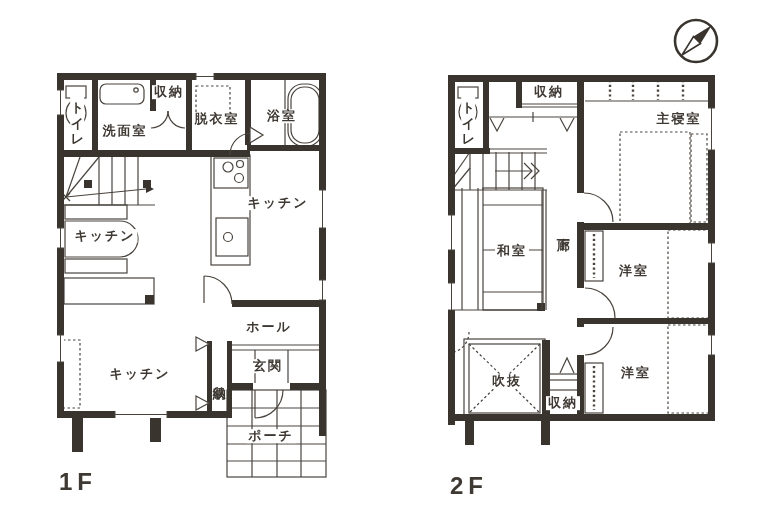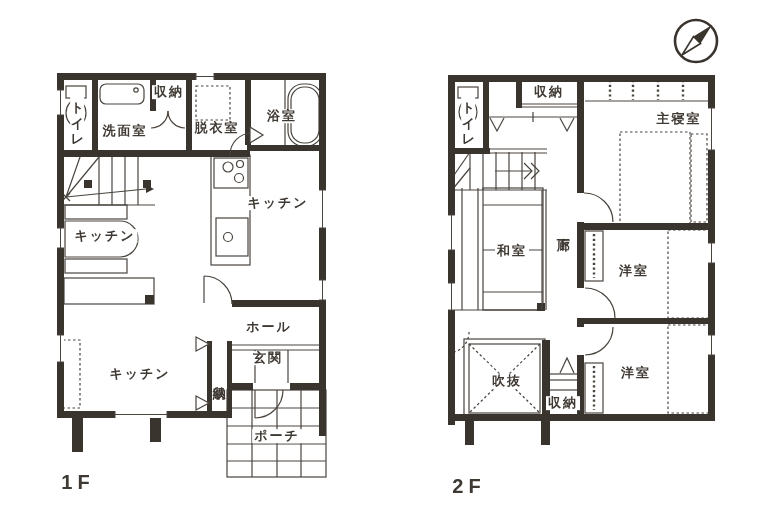--- a/index.html
+++ b/index.html
@@ -13,21 +13,21 @@
   .dash{fill:none;stroke:#4a443e;stroke-width:1.2;stroke-dasharray:2.5 2.5;}
   .dashb{fill:none;stroke:#4a443e;stroke-width:2.4;stroke-dasharray:2.2 2.6;}
   .win{fill:#fff;}
   .winln{stroke:#4a443e;stroke-width:1;}
   .ink{fill:#3a342e;}
   
   .lbl{position:absolute;transform:translate(-50%,-50%);font-size:13px;font-weight:700;
        color:#3f3933;letter-spacing:2px;background:#fff;padding:0 2px;white-space:nowrap;
        line-height:1.05;z-index:3;}
   .lbl.v{writing-mode:vertical-rl;letter-spacing:1px;padding:2px 0;}
-  .floorlbl{position:absolute;transform:translate(-50%,-50%);font-size:20px;font-weight:600;
+  .floorlbl{position:absolute;transform:translate(-50%,-50%);font-size:24px;font-weight:600;
        color:#3f3933;letter-spacing:5px;background:transparent;z-index:3;white-space:nowrap;}
 </style>
 </head>
 <body>
 
 <div class="canvas">
 
 <svg width="768" height="512" viewBox="0 0 768 512">
 
   <g>
@@ -305,29 +305,29 @@
   <g>
     <circle cx="696" cy="41" r="21" fill="none" stroke="#3a342e" stroke-width="2.6"></circle>
     <polygon points="712,25 700.5,43.5 693.5,36.5" fill="#3a342e"></polygon>
     <polygon points="682,55 700.5,43.5 693.5,36.5" fill="#fff" stroke="#3a342e" stroke-width="1.6"></polygon>
   </g>
 </svg>
 
 <div class="lbl v" style="left:77px;top:116px">トイレ</div>
 <div class="lbl" style="left:125px;top:131px">洗面室</div>
 <div class="lbl" style="left:169px;top:92px">収納</div>
-<div class="lbl" style="left:217px;top:128px">脱衣室</div>
+<div class="lbl" style="left:217px;top:119px">脱衣室</div>
 <div class="lbl" style="left:282px;top:116px">浴室</div>
 <div class="lbl" style="left:278px;top:203px">キッチン</div>
 <div class="lbl" style="left:105px;top:236px">キッチン</div>
 <div class="lbl" style="left:269px;top:327px">ホール</div>
 <div class="lbl" style="left:140px;top:374px">キッチン</div>
 <div class="lbl v" style="left:219px;top:377px">収納</div>
-<div class="lbl" style="left:268px;top:358px">玄関</div>
-<div class="lbl" style="left:277px;top:436px">ポーチ</div>
+<div class="lbl" style="left:268px;top:366px">玄関</div>
+<div class="lbl" style="left:271px;top:436px">ポーチ</div>
 <div class="floorlbl" style="left:78px;top:482px">1F</div>
 
 <div class="lbl v" style="left:468px;top:116px">トイレ</div>
 <div class="lbl" style="left:549px;top:92px">収納</div>
 <div class="lbl" style="left:679px;top:119px">主寝室</div>
 <div class="lbl v" style="left:563px;top:228px">廊下</div>
 <div class="lbl" style="left:512px;top:251px">和室</div>
 <div class="lbl" style="left:634px;top:271px">洋室</div>
 <div class="lbl" style="left:636px;top:373px">洋室</div>
 <div class="lbl" style="left:507px;top:381px">吹抜</div>

